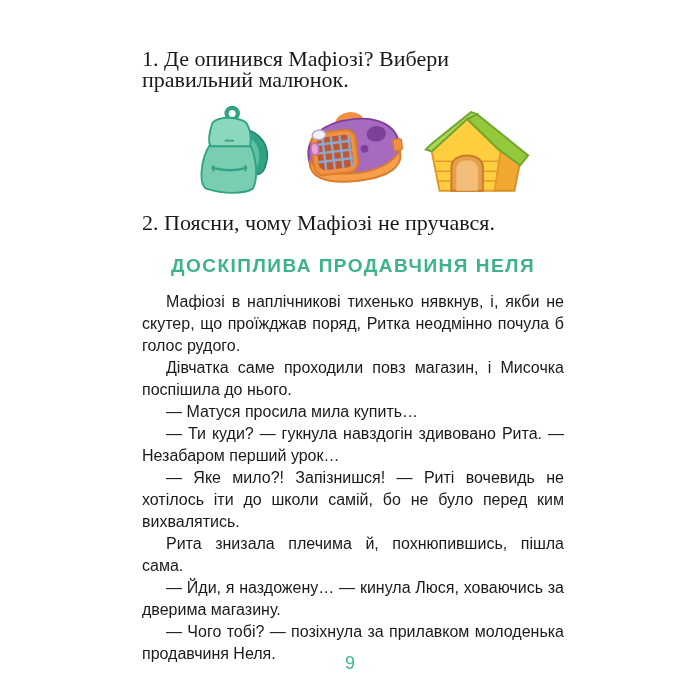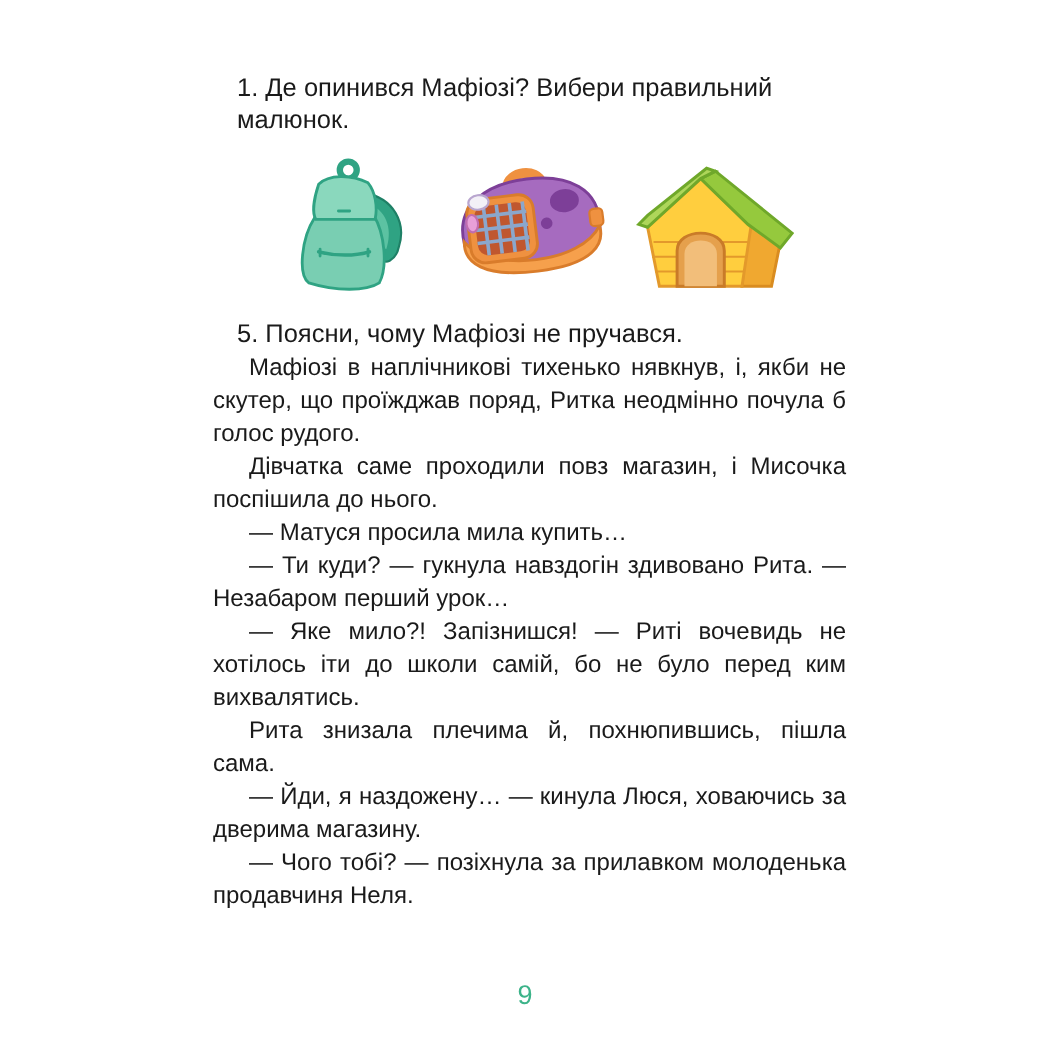--- a/index.html
+++ b/index.html
@@ -10,24 +10,25 @@
     font-family:"Liberation Sans","DejaVu Sans",sans-serif;
     color:#1a1a1a;
     overflow:hidden;
   }
   .content{
     position:absolute;
     left:142px;top:48px;
     width:422px;
   }
   .task{
-    font-size:17px;
+    font-size:22px;
     line-height:21px;
-    margin:0 0 2px 16px;
+    margin:0 0 2px 0;
     color:#1a1a1a;
+    font-family:Liberation Serif, serif;
   }
   .images-row{
     display:flex;
     justify-content:space-between;
     align-items:center;
     margin:14px 30px 14px 34px;
     height:94px;
   }
   .illustration{width:118px;height:94px;display:flex;align-items:center;justify-content:center;}
   .illustration svg{display:block;}
@@ -125,22 +126,23 @@
 
           <polygon points="10,46 16,40 56,8 62,10 52,15 16,48" fill="#aed65a" stroke="#6fa82a" stroke-width="2"></polygon>
 
           <path d="M36,88 L36,64 C36,48 68,48 68,64 L68,88 Z" fill="#e5a04c" stroke="#c97b28" stroke-width="2"></path>
           <path d="M41,88 L41,66 C41,54 63,54 63,66 L63,88 Z" fill="#f2be7a"></path>
         </svg>
       </div>
 
     </div>
 
-    <p class="task">5. Поясни, чому Мафіозі не пручався.</p>
+    <p class="task">2. Поясни, чому Мафіозі не пручався.</p>
 
+    <h2 class="story-title">ДОСКІПЛИВА ПРОДАВЧИНЯ НЕЛЯ</h2>
 
     <div class="story">
       <p>Мафіозі в наплічникові тихенько нявкнув, і, якби не скутер, що проїжджав поряд, Ритка неодмінно почула б голос рудого.</p>
       <p>Дівчатка саме проходили повз магазин, і Мисочка поспішила до нього.</p>
       <p>— Матуся просила мила купить…</p>
       <p>— Ти куди? — гукнула навздогін здивовано Рита. — Незабаром перший урок…</p>
       <p>— Яке мило?! Запізнишся! — Риті вочевидь не хотілось іти до школи самій, бо не було перед ким вихвалятись.</p>
       <p>Рита знизала плечима й, похнюпившись, пішла сама.</p>
       <p>— Йди, я наздожену… — кинула Люся, ховаючись за дверима магазину.</p>
       <p>— Чого тобі? — позіхнула за прилавком молоденька продавчиня Неля.</p>

